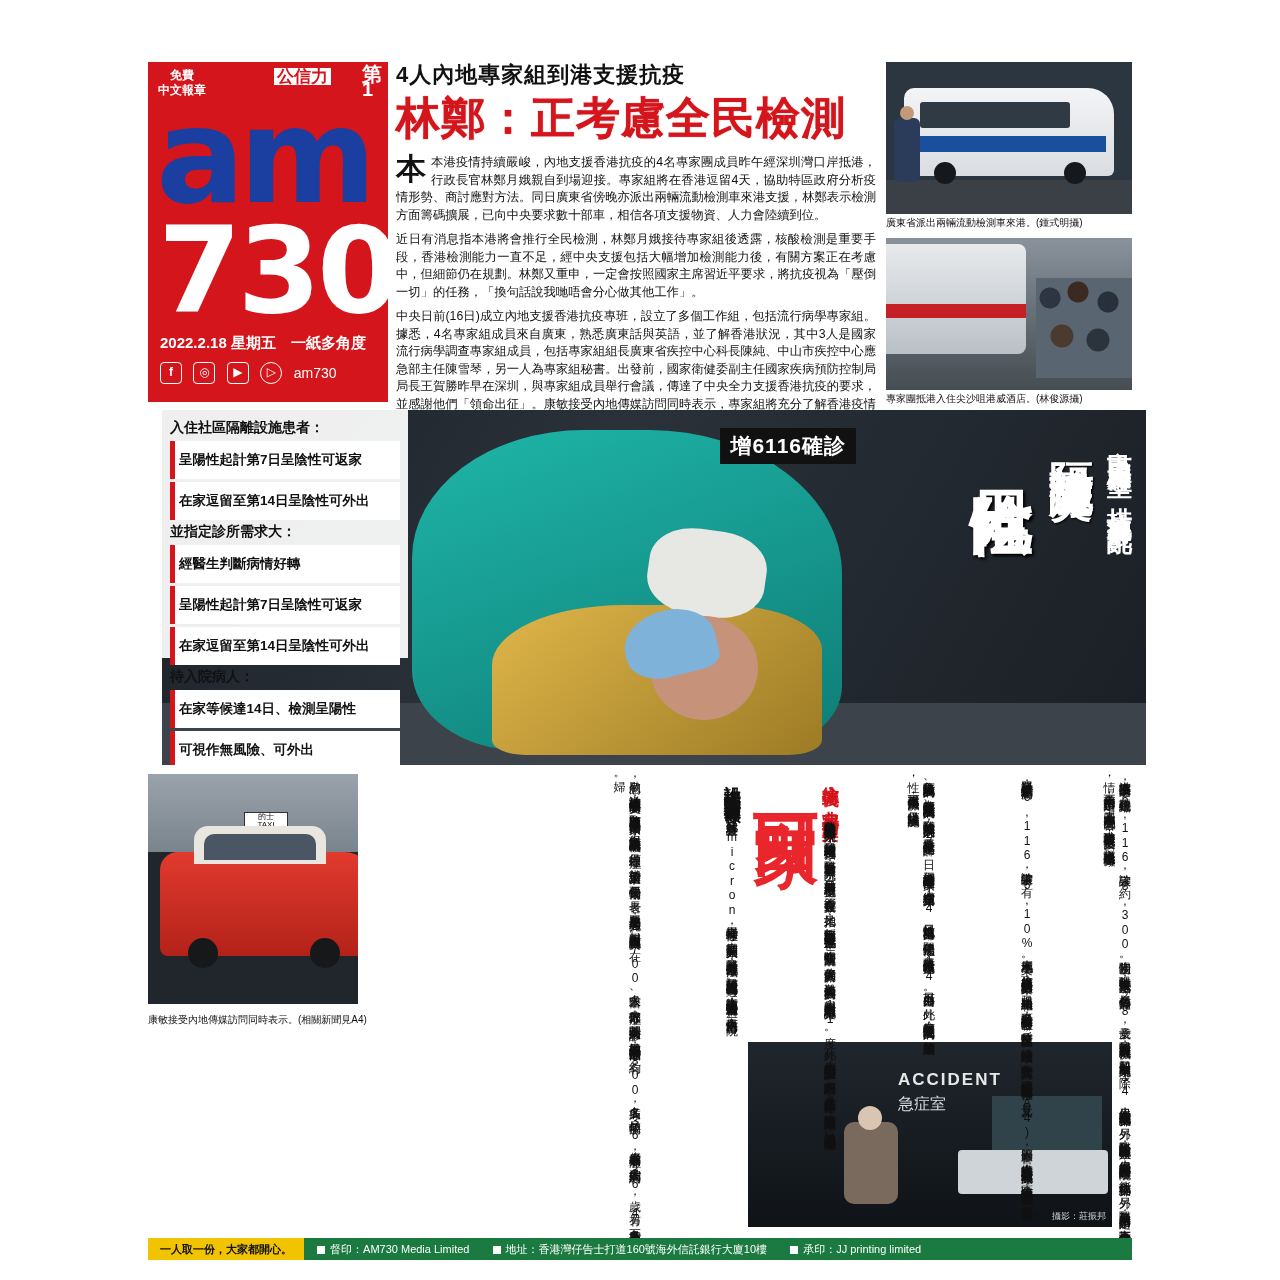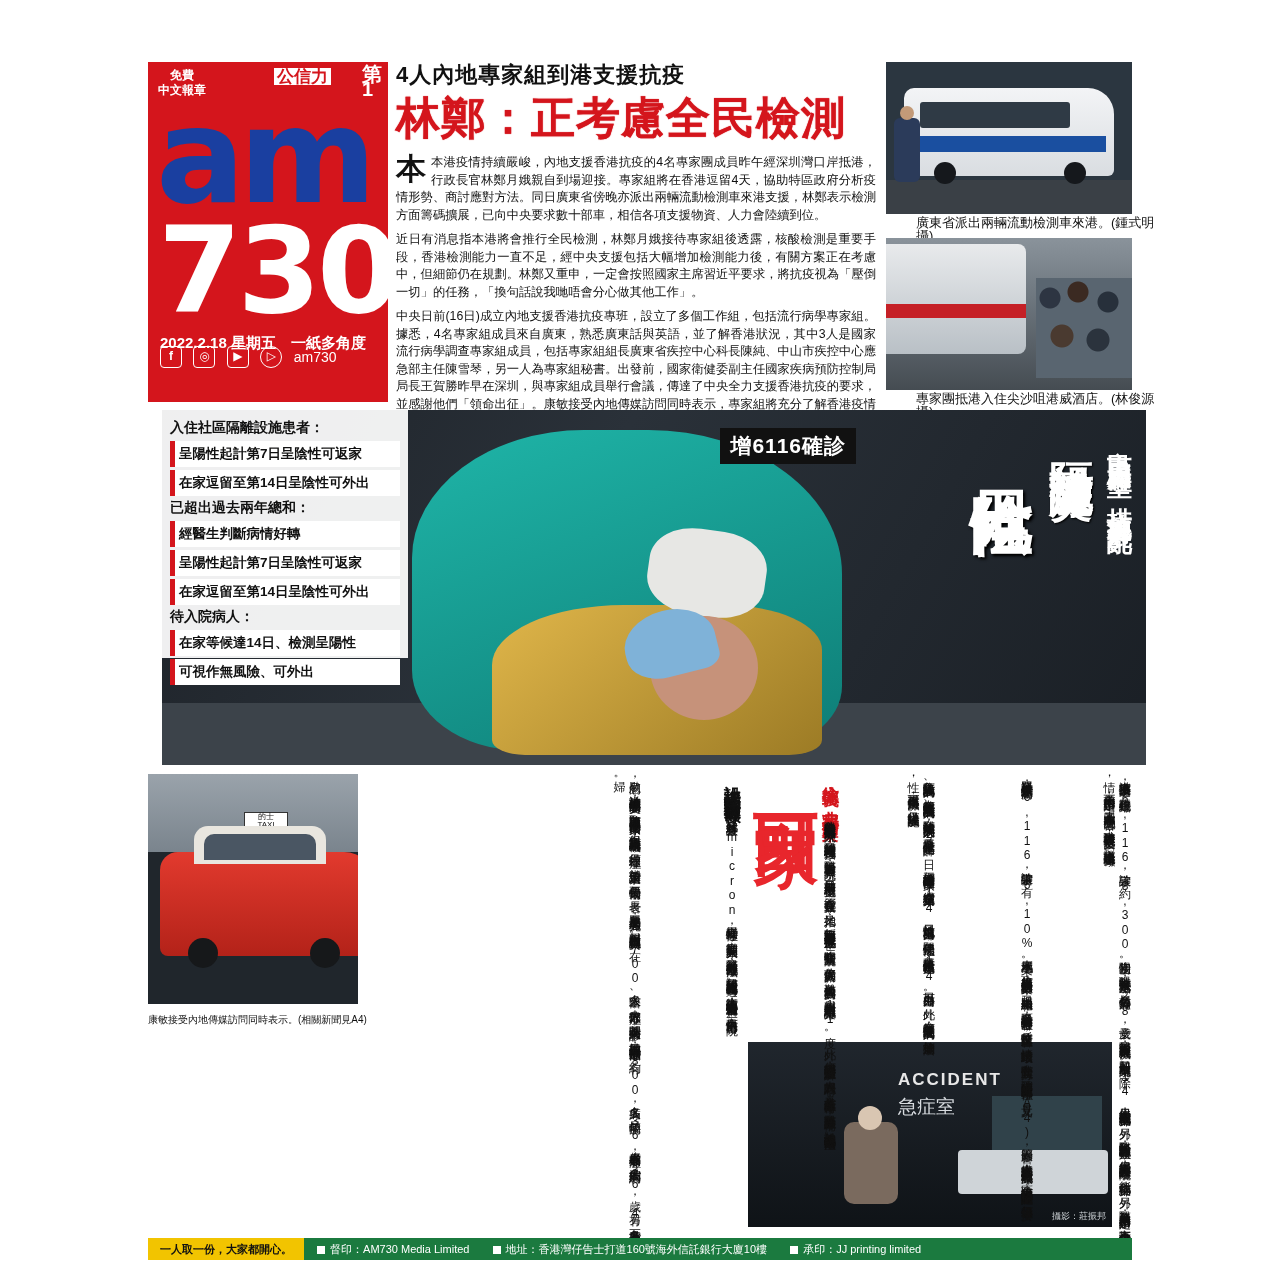--- a/index.html
+++ b/index.html
@@ -9,41 +9,41 @@
   
   .masthead{position:absolute;left:148px;top:62px;width:984px;height:340px;background:#fff;}
   .logo-box{position:absolute;left:0;top:0;width:240px;height:340px;background:#d4151c;overflow:hidden;}
   .logo-top{position:absolute;left:6px;top:6px;width:228px;height:30px;color:#fff;font-size:13px;font-weight:bold;line-height:15px;}
   .logo-top .free{position:absolute;left:2px;top:0px;width:52px;text-align:center;font-size:12px;letter-spacing:0px;}
   .logo-top .trust{position:absolute;left:120px;top:0px;background:#fff;color:#d4151c;font-size:17px;font-weight:bold;padding:1px 3px;}
   .logo-top .one{position:absolute;left:208px;top:-1px;color:#fff;font-size:20px;font-weight:bold;}
   .logo-am{position:absolute;left:8px;top:34px;font-size:132px;font-weight:bold;color:#1a3fa0;letter-spacing:-6px;line-height:120px;font-family:"DejaVu Sans",sans-serif;}
   .logo-730{position:absolute;left:10px;top:150px;font-size:120px;font-weight:bold;color:#fff;letter-spacing:-4px;line-height:118px;font-family:"DejaVu Sans",sans-serif;}
   .logo-date{position:absolute;left:12px;top:272px;color:#fff;font-size:15px;font-weight:bold;}
-  .logo-social{position:absolute;left:12px;top:284px;width:220px;height:30px;color:#fff;font-size:16px;}
+  .logo-social{position:absolute;left:12px;top:300px;width:220px;height:30px;color:#fff;font-size:16px;}
   .soc{display:inline-block;width:20px;height:20px;border:1.6px solid #fff;border-radius:4px;margin-right:7px;text-align:center;line-height:18px;font-size:12px;font-weight:bold;vertical-align:middle;}
   .soc.round{border-radius:50%;}
   .soc-text{display:inline-block;font-size:14px;vertical-align:middle;}
 
   .lede{position:absolute;left:248px;top:0;width:480px;height:340px;}
   .kicker{font-size:22px;font-weight:bold;color:#111;letter-spacing:1px;line-height:26px;}
   .headline{font-size:44px;font-weight:bold;color:#d4151c;letter-spacing:1px;line-height:52px;margin-top:4px;text-shadow:0 0 1px #d4151c;}
   .body-cols{margin-top:10px;font-size:12.3px;line-height:17.5px;color:#111;text-align:justify;}
   .body-cols p{margin:0 0 7px 0;}
   .dropcap{float:left;font-size:30px;line-height:26px;font-weight:bold;margin:2px 5px 0 0;}
 
   .photo-a{position:absolute;left:738px;top:0;width:246px;height:152px;background:#2b3640;overflow:hidden;}
   .photo-b{position:absolute;left:738px;top:176px;width:246px;height:152px;background:#1e2730;overflow:hidden;}
-  .cap{position:absolute;left:738px;width:246px;font-size:13px;color:#111;line-height:13px;margin-left:30px;}
+  .cap{position:absolute;left:738px;width:246px;font-size:10px;color:#111;line-height:13px;}
 
   
   .feature{position:absolute;left:162px;top:410px;width:984px;height:355px;background:#11151a;overflow:hidden;}
   .fact-panel{position:absolute;left:0;top:0;width:246px;height:248px;background:rgba(255,255,255,.93);padding:6px 8px;box-sizing:border-box;}
   .fact-h{font-size:14px;font-weight:bold;color:#111;margin:3px 0 4px;}
-  .fact-l{font-size:13.5px;font-weight:bold;color:#111;background:#fff;border-left:5px solid #d4151c;padding:4px 4px;margin:0 0 3px;}
+  .fact-l{font-size:13.5px;font-weight:bold;color:#111;background:#fff;border-left:5px solid #d4151c;padding:10px 4px;margin:0 0 3px;}
   .badge-cases{position:absolute;right:290px;top:18px;background:#111;color:#fff;font-size:21px;font-weight:bold;padding:4px 10px;letter-spacing:1px;}
 
   .vtitle{position:absolute;top:8px;writing-mode:vertical-rl;text-orientation:upright;font-weight:bold;line-height:1.02;letter-spacing:3px;}
   .vt-1{right:14px;font-size:25px;color:#fff;top:22px;letter-spacing:4px;}
   .vt-2{right:52px;font-size:44px;color:#fff;top:18px;letter-spacing:3px;text-shadow:1px 1px 2px #000;}
   .vt-3{right:112px;font-size:62px;color:#fff;top:30px;letter-spacing:2px;text-shadow:2px 2px 3px #000;}
   .vt-4{right:196px;font-size:66px;color:#e8262c;top:240px;letter-spacing:2px;background:transparent;}
 
   
   .lower{position:absolute;left:148px;top:772px;width:984px;height:460px;}
@@ -169,21 +169,21 @@
       <div class="gold"></div>
       <div class="mask-w"></div>
       <div class="head"></div>
       <div class="cap-blue"></div>
     </div>
 
     <div class="fact-panel">
       <div class="fact-h">入住社區隔離設施患者：</div>
       <div class="fact-l">呈陽性起計第7日呈陰性可返家</div>
       <div class="fact-l">在家逗留至第14日呈陰性可外出</div>
-      <div class="fact-h">已超出過去兩年總和：</div>
+      <div class="fact-h">並指定診所需求大：</div>
       <div class="fact-l">經醫生判斷病情好轉</div>
       <div class="fact-l">呈陽性起計第7日呈陰性可返家</div>
       <div class="fact-l">在家逗留至第14日呈陰性可外出</div>
       <div class="fact-h">待入院病人：</div>
       <div class="fact-l">在家等候達14日、檢測呈陽性</div>
       <div class="fact-l">可視作無風險、可外出</div>
     </div>
 
     <div class="badge-cases">增6116確診</div>
     <div class="vtitle vt-1">市民處處碰壁 措施統籌混亂</div>
@@ -201,21 +201,21 @@
           <div class="glass"></div>
           <div class="w" style="left:28px"></div>
           <div class="w" style="left:150px"></div>
         </div>
     </div>
     <div class="cap-c">康敏接受內地傳媒訪問同時表示。(相關新聞見A4)</div>
 
     <div class="photo-d">
       <div class="ae">
         <div class="accident">ACCIDENT</div>
-        <div style="position:absolute;left:150px;top:52px;color:#d8dce0;font-size:19px;">急症室</div>
+        <div style="position:absolute;left:150px;top:52px;color:#d8dce0;font-size:16px;">急症室</div>
         <div class="tent"></div>
         <div class="bed"></div>
         <div class="patient"></div>
         <div style="position:absolute;right:6px;bottom:4px;color:#cfd4d8;font-size:9px;">攝影：莊振邦</div>
       </div>
     </div>
 
     <div class="vtitle vt-4" style="position:absolute;right:312px;top:-10px;z-index:5;">可回家</div>
 
     <div class="col" style="right:0px">

